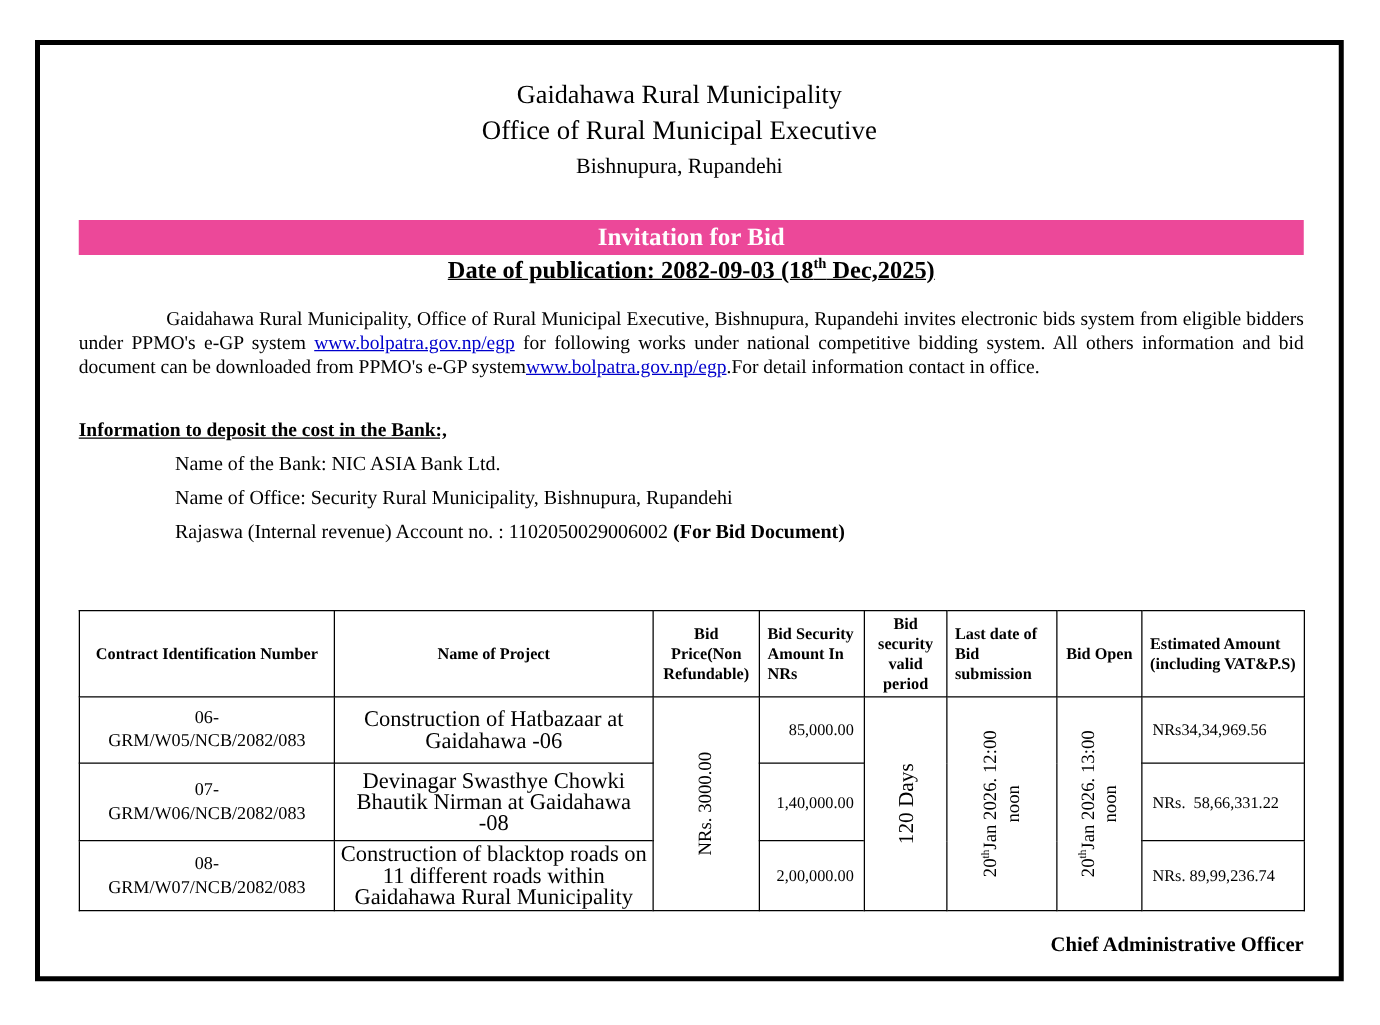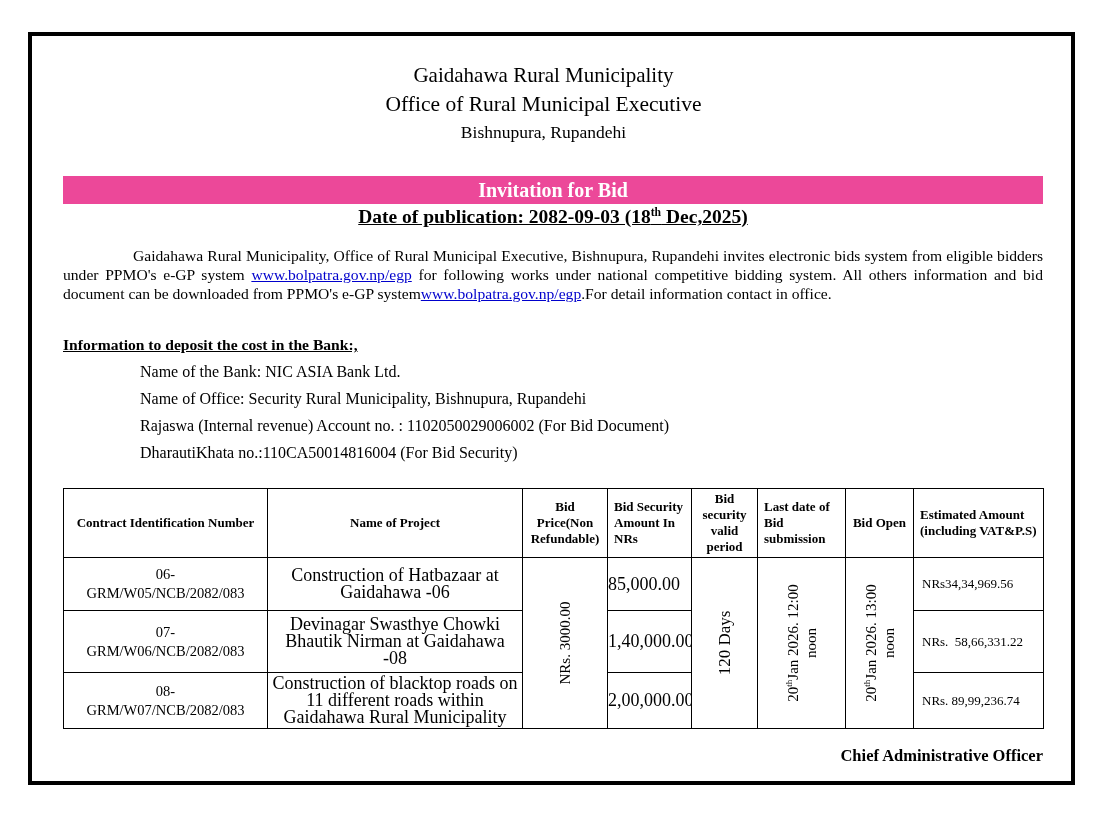--- a/index.html
+++ b/index.html
@@ -11,29 +11,29 @@
   .address{font-size:17.5px;line-height:26px;}
   .black-bar{position:absolute;top:140px;left:31px;width:980px;height:28px;background:#ec4899;color:#fff;text-align:center;font-weight:bold;font-size:20px;line-height:28px;}
   .pub-date{position:absolute;top:170px;left:31px;width:980px;text-align:center;font-weight:bold;font-size:19.5px;}
   .pub-date .u{text-decoration:underline;}
   sup{font-size:60%;vertical-align:super;line-height:0;}
   .intro{position:absolute;top:210px;left:31px;width:980px;font-size:15.6px;line-height:19px;text-align:justify;text-indent:70px;margin:0;}
   .link{color:#0000cc;text-decoration:underline;cursor:pointer;}
   .bank-heading{position:absolute;top:300px;left:31px;font-size:15.6px;font-weight:bold;text-decoration:underline;}
   .bank-lines{position:absolute;top:322px;left:108px;font-size:16px;}
   .bank-lines .line{height:27px;line-height:27px;}
-  .bold{font-weight:normal;}
+  .bold{font-weight:bold;}
   table.bid-table{position:absolute;top:452px;left:31px;width:980px;border-collapse:collapse;table-layout:fixed;}
   .bid-table th,.bid-table td{border:1.5px solid #000;overflow:hidden;padding:0;}
   .bid-table th{font-size:13px;font-weight:bold;vertical-align:middle;text-align:center;padding:2px 3px;}
   .bid-table th.left{text-align:left;padding-left:6px;}
   .bid-table td{vertical-align:middle;}
   td.id-cell{text-align:center;font-size:14.5px;white-space:pre-line;line-height:19px;}
   td.project-cell{text-align:center;font-size:18px;line-height:17px;padding:2px 4px;}
-  td.security-cell{text-align:right;font-size:18px;padding-right:20px;}
+  td.security-cell{text-align:right;font-size:13px;padding-right:8px;}
   td.estimate-cell{text-align:left;font-size:13px;padding-left:8px;}
   td.vcell{position:relative;}
   .vrot{position:absolute;top:50%;left:50%;transform:translate(-50%,-50%) rotate(-90deg);white-space:nowrap;text-align:center;}
   .vrot.price{font-size:15px;}
   .vrot.days{font-size:17px;}
   .vrot.date{font-size:15px;line-height:18px;}
   .signature{position:absolute;top:710px;right:28px;font-weight:bold;font-size:16.5px;}
 </style>
 </head>
 <body>
@@ -51,21 +51,20 @@
   <div class="pub-date"><span class="u"><span>Date of publication: 2082-09-03 (18</span><sup>th</sup><span> Dec,2025)</span></span></div>
 
   <p class="intro"><span>Gaidahawa Rural Municipality, Office of Rural Municipal Executive, Bishnupura, Rupandehi invites electronic bids system from eligible bidders under PPMO's e-GP system </span><a class="link">www.bolpatra.gov.np/egp</a><span> for following works under national competitive bidding system. All others information and bid document can be downloaded from PPMO's e-GP system</span><a class="link">www.bolpatra.gov.np/egp</a><span>.For detail information contact in office.</span></p>
 
   <div class="bank-heading">Information to deposit the cost in the Bank:,</div>
 
   <div class="bank-lines">
     <div class="line">Name of the Bank: NIC ASIA Bank Ltd.</div>
     <div class="line">Name of Office: Security Rural Municipality, Bishnupura, Rupandehi</div>
     <div class="line"><span>Rajaswa (Internal revenue) Account no. : 1102050029006002 </span><span class="bold">(For Bid Document)</span></div>
-    <div class="line"><span>DharautiKhata no.:110CA50014816004 (</span><span class="bold">For Bid Security</span><span>)</span></div>
   </div>
 
   <table class="bid-table">
     <colgroup>
       <col style="width:204px">
         <col style="width:255px">
         <col style="width:85px">
         <col style="width:84px">
       <col style="width:66px">
         <col style="width:88px">

